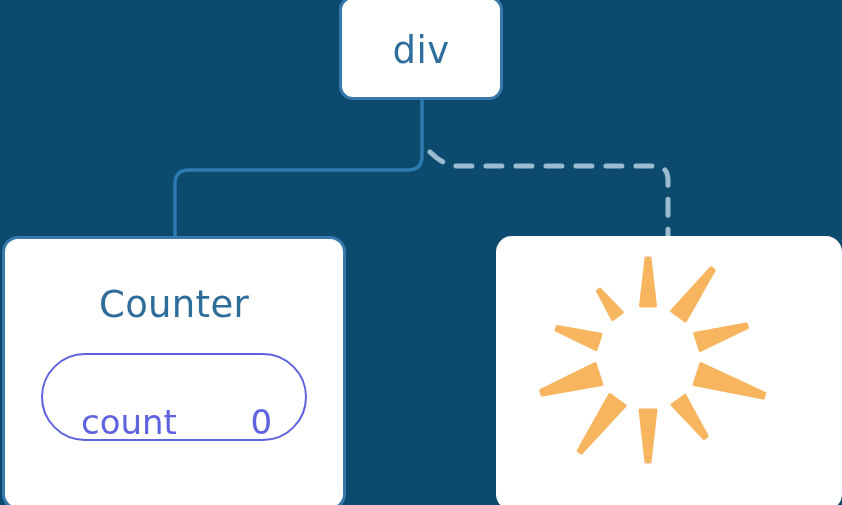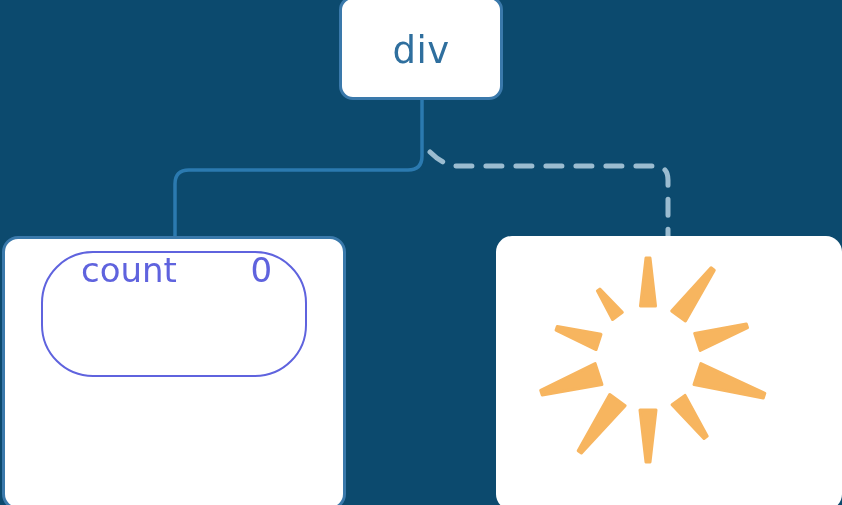--- a/index.html
+++ b/index.html
@@ -69,28 +69,28 @@
     font-size: 37px;
     color: #2e6d99;
     margin-top: 47px;
     line-height: 1;
     letter-spacing: 0.3px;
   }
 
   
   .pill {
     position: relative;
-    margin-top: 12px;
+    margin-top: 30px;
     width: 266px;
-    height: 126px;
+    height: 88px;
     border: 2.5px solid #5f63de;
     border-radius: 52px;
     box-sizing: border-box;
     display: flex;
-    align-items: flex-start;
+    align-items: flex-end;
   }
   .pill-key,
   .pill-val {
     display: flex;
     align-items: center;
     justify-content: center;
     font-size: 34px;
     color: #5f63de;
     line-height: 1;
   }
@@ -129,20 +129,21 @@
     <path d="M 422 100 L 422 156 Q 422 170 408 170 L 189 170 Q 175 170 175 184 L 175 238" fill="none" stroke="#2b7ab0" stroke-width="3.5" stroke-linecap="round"></path>
 
     <path d="M 430 152 Q 444 166 458 166 L 654 166 Q 668 166 668 180 L 668 238" fill="none" stroke="#9bbcd0" stroke-width="5" stroke-linecap="round" stroke-dasharray="16 14"></path>
   </svg>
 
   <div class="node bordered" id="node-div">
     <span class="node-title">div</span>
   </div>
 
   <div class="node bordered" id="node-counter">
+    <span class="node-title">Counter</span>
 
     <div class="pill">
       <span class="pill-key">count</span>
       <span class="pill-divider"></span>
       <span class="pill-val">0</span>
     </div>
   </div>
 
   <div class="node" id="node-spark">
     <svg id="spark-svg" viewBox="0 0 346 274" width="346" height="274" xmlns="http://www.w3.org/2000/svg">

